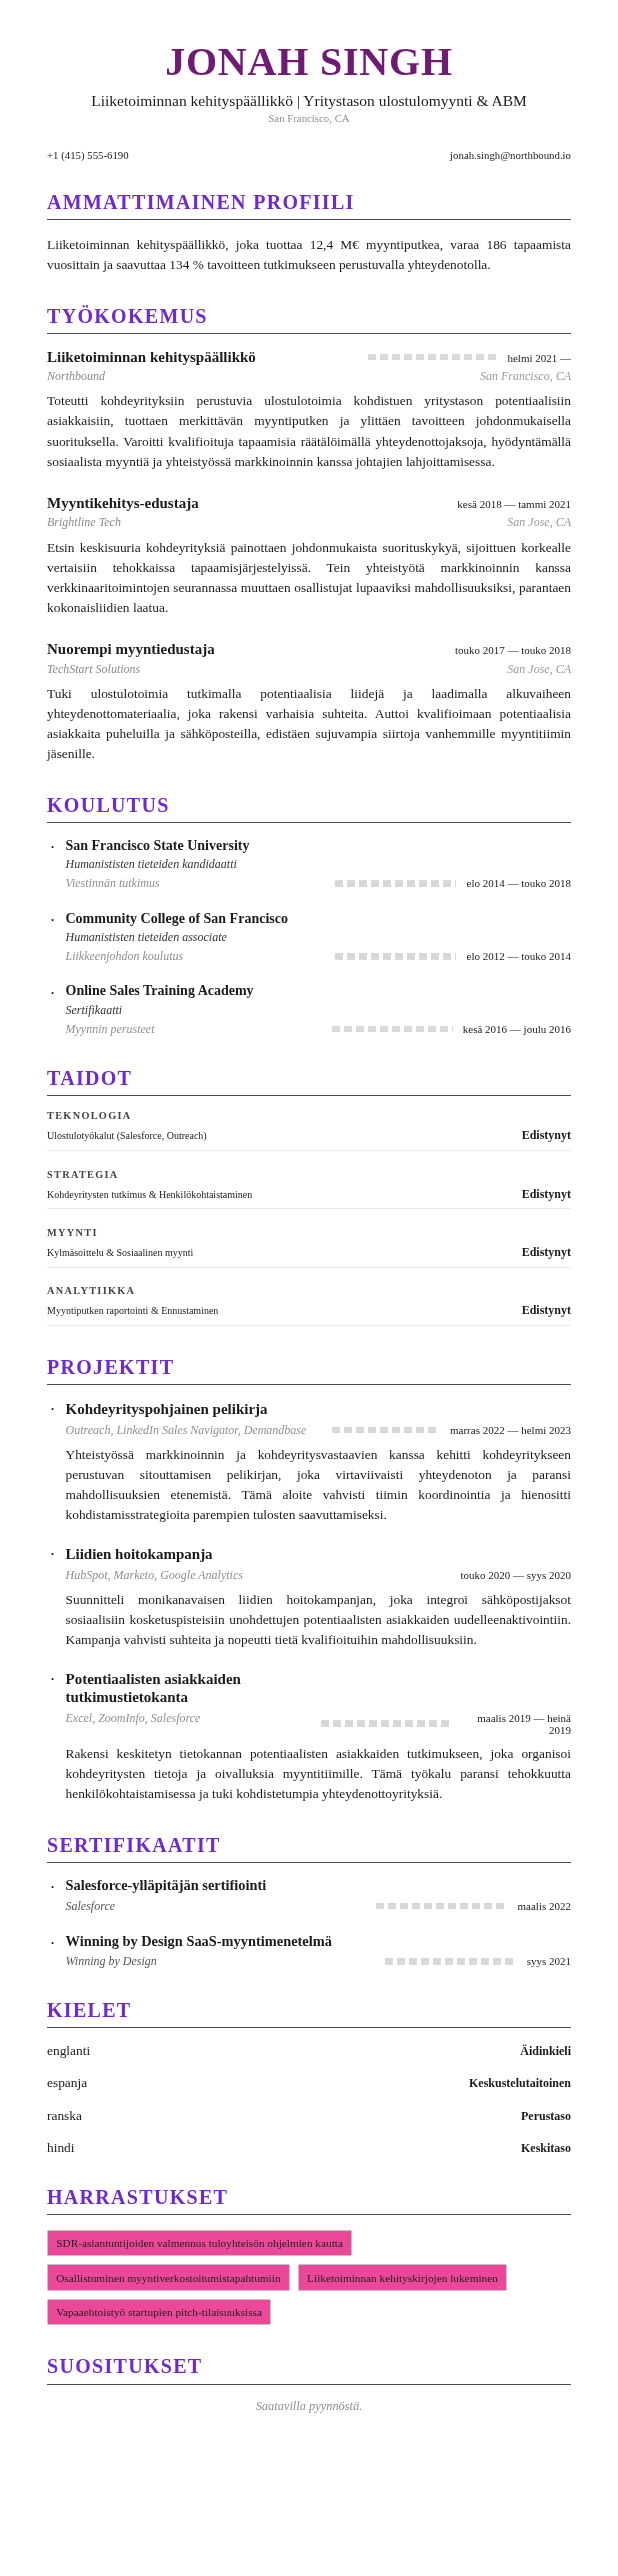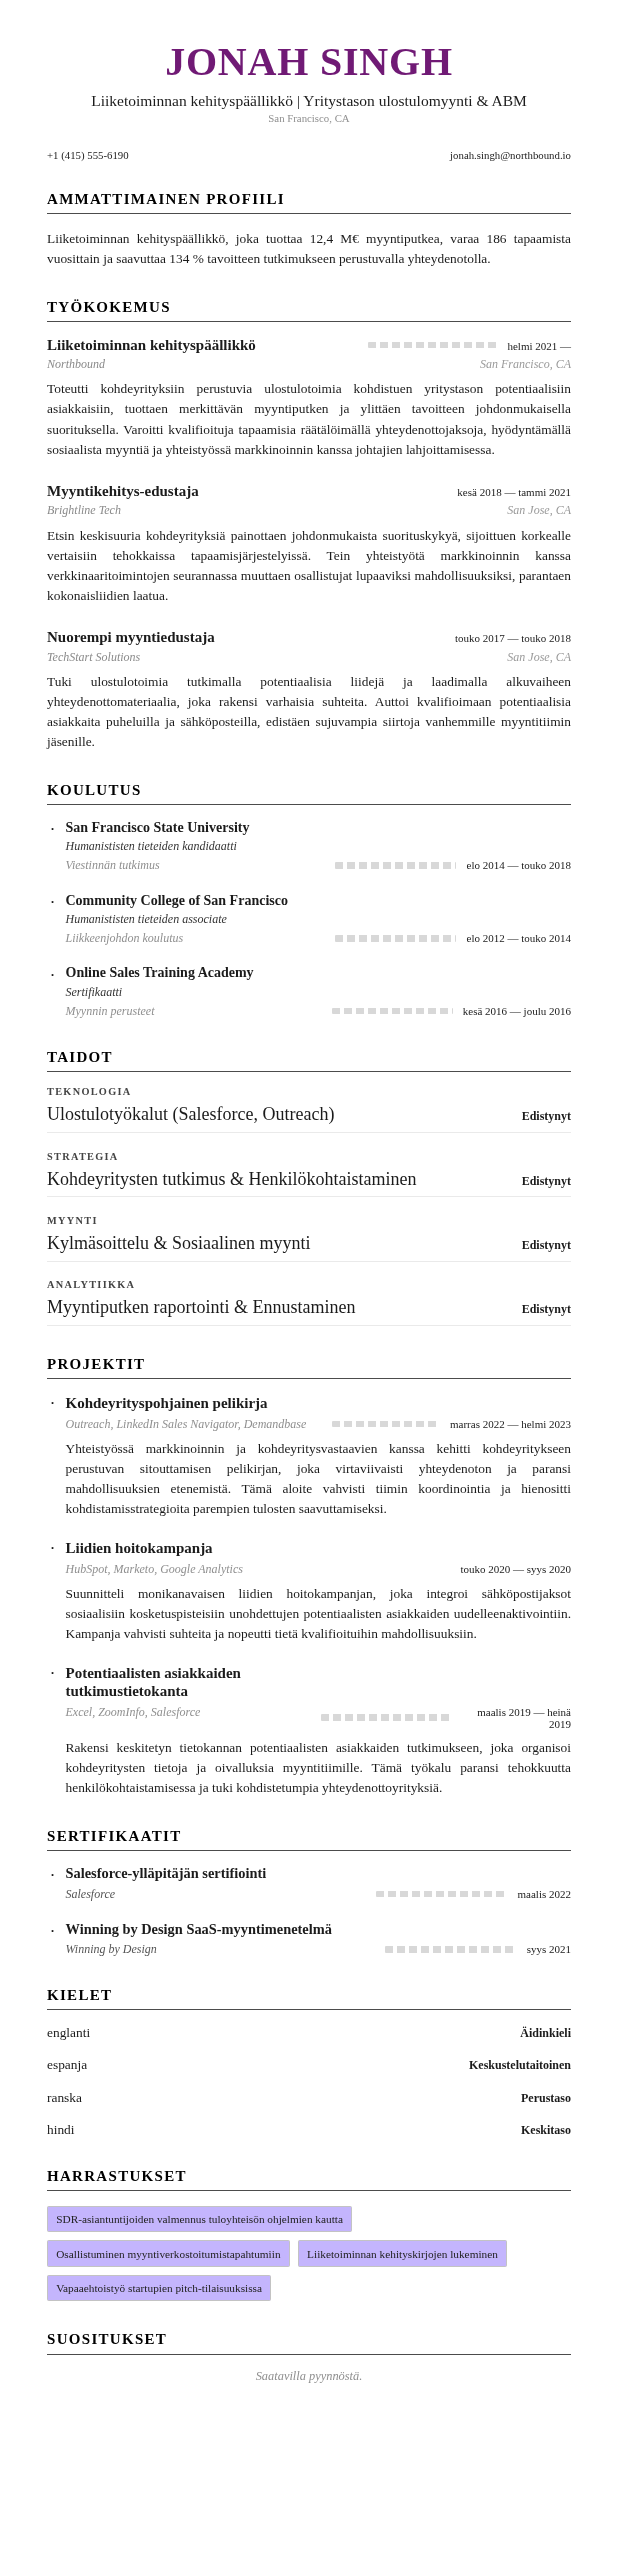--- a/index.html
+++ b/index.html
@@ -15,21 +15,21 @@
   }
 
   
   .name { font-size: 40px; line-height: 1.1; font-weight: 700; letter-spacing: 0.8px; text-align: center; margin: 0 0 8.2px; color: #701a75; }
   .headline { font-size: 15.5px; text-align: center; margin: 0 0 2px; color: #1c1c1c; }
   .loc { font-size: 10.8px; text-align: center; color: #8f8f8f; margin: 0 0 25px; }
   .contact { display: flex; justify-content: space-between; font-size: 10.8px; color: #222; }
 
   
   .section { margin-top: 30px; }
-  .section-heading { font-size: 15px; font-weight: 700; letter-spacing: 1.3px; margin: 0 0 14.4px; padding-bottom: 5.2px; border-bottom: 1px solid #4c4c4c; color: #000000; }
+  .section-heading { font-size: 20px; font-weight: 700; letter-spacing: 1.3px; margin: 0 0 14.4px; padding-bottom: 5.2px; border-bottom: 1px solid #4c4c4c; color: #6d28d9; }
 
   .row { display: flex; align-items: baseline; }
   .spacer { flex: 1 1 auto; }
   .date { font-size: 11px; white-space: nowrap; color: #1b1b1b; }
   .strip {
     height: 6.7px; border-radius: 1px; align-self: center; margin-right: 10.3px;
     background: repeating-linear-gradient(90deg, #d8d8d8 0 7.7px, rgba(255,255,255,0) 7.7px 12px);
   }
   .strip-xp { width: 129px; }
   .strip-edu { width: 121px; }
@@ -52,38 +52,38 @@
   
   .edu-school { font-size: 14px; font-weight: 700; margin: 0 0 3.6px; }
   .edu-degree { font-size: 12px; font-style: italic; color: #333; margin: 0 0 3.6px; }
   .field, .tools { font-size: 12px; font-style: italic; color: #8f8f8f; }
   .issuer { font-size: 12px; font-style: italic; color: #555; }
 
   
   .skill-group { margin-bottom: 17.5px; }
   .skill-cat { font-size: 10.3px; letter-spacing: 1.3px; color: #444; font-weight: 600; margin-bottom: 7.2px; }
   .skill-row { display: flex; justify-content: space-between; align-items: baseline; border-bottom: 0.5px solid #eaeaea; padding-bottom: 6.7px; }
-  .skill-name { font-size: 18px; }
+  .skill-name { font-size: 10px; }
   .level { font-size: 12px; font-weight: 700; }
 
   
   .proj-title { font-size: 15px; font-weight: 700; margin: 0 0 4.1px; line-height: 1.25; }
   .title-narrow { max-width: 232px; }
   .date-wrap { white-space: normal; max-width: 111px; text-align: right; }
 
   
   .cert-title { font-size: 14.4px; font-weight: 700; margin: 0 0 4.1px; }
 
   
   .lang-row { display: flex; justify-content: space-between; align-items: baseline; margin-bottom: 16.5px; }
   .lang-name { font-size: 13.4px; }
 
   
   .tags { display: flex; flex-wrap: wrap; gap: 8.2px; }
-  .tag { border: 0.5px solid #c3c3c3; background: #c4b5fd; border-radius: 1.5px; padding: 6.2px 8.2px; font-size: 11.3px; color: #222; }
+  .tag { border: 0.5px solid #c3c3c3; background: #ec4899; border-radius: 1.5px; padding: 6.2px 8.2px; font-size: 11.3px; color: #222; }
 
   
   .refs-note { text-align: center; font-style: italic; color: #8f8f8f; font-size: 12.4px; margin-top: 6.2px; }
 </style>
 </head>
 <body>
 
 <div class="page">
 
   <header>

